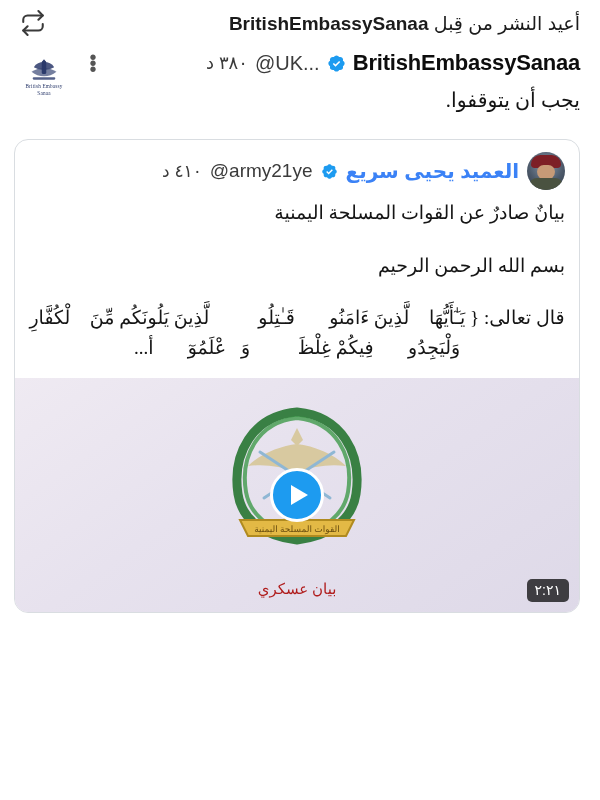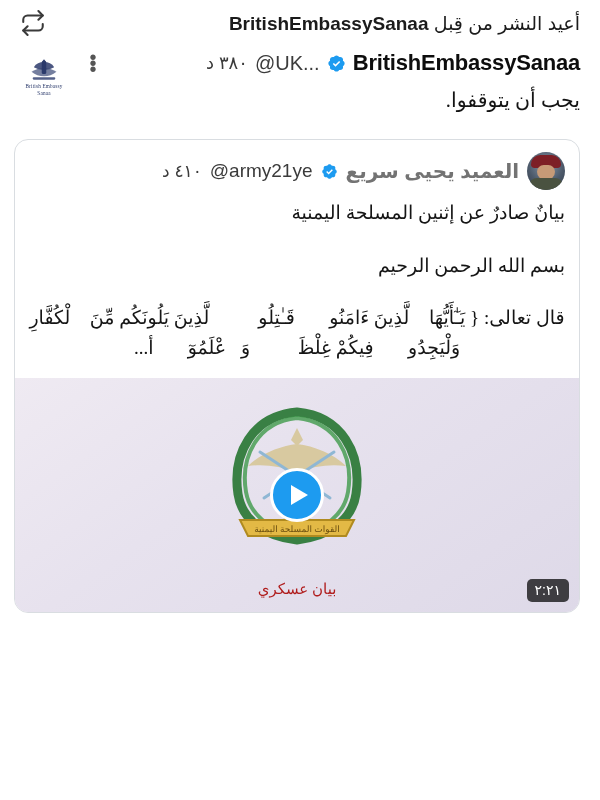--- a/index.html
+++ b/index.html
@@ -175,21 +175,21 @@
   }
   .q-avatar .body {
     position: absolute;
     bottom: 0; left: 2px; right: 2px; height: 12px;
     background: #4a5240;
     border-radius: 8px 8px 0 0;
   }
   .q-name {
     font-size: 20px;
     font-weight: 700;
-    color: #737373;
+    color: #3b82f6;
     white-space: nowrap;
   }
   .q-verified { width: 17px; height: 17px; flex: 0 0 17px; }
   .q-handle {
     font-size: 19px;
     color: #3b3b3b;
     direction: ltr;
     white-space: nowrap;
   }
   .q-time {
@@ -343,21 +343,21 @@
       <span class="q-name">العميد يحيى سريع</span>
       <svg class="q-verified" viewBox="0 0 24 24">
         <path fill="#1d9bf0" d="M22.25 12c0-1.43-.88-2.67-2.19-3.34.46-1.39.2-2.9-.81-3.91s-2.52-1.27-3.91-.81C14.67 2.63 13.43 1.75 12 1.75s-2.67.88-3.34 2.19c-1.39-.46-2.9-.2-3.91.81s-1.27 2.52-.81 3.91C2.63 9.33 1.75 10.57 1.75 12s.88 2.67 2.19 3.34c-.46 1.39-.2 2.9.81 3.91s2.52 1.27 3.91.81c.67 1.31 1.91 2.19 3.34 2.19s2.67-.88 3.34-2.19c1.39.46 2.9.2 3.91-.81s1.27-2.52.81-3.91c1.31-.67 2.19-1.91 2.19-3.34z"></path>
         <path fill="#fff" d="M10.75 16.2 7.3 12.76l1.42-1.42 2.03 2.03 4.53-4.53 1.42 1.42z"></path>
       </svg>
       <span class="q-handle">@army21ye</span>
       <span class="q-time">٤١٠ د</span>
     </div>
 
     <div class="quote-text">
-      <p>بيانٌ صادرٌ عن إثنين المسلحة اليمنية</p>
+      <p>بيانٌ صادرٌ عن القوات المسلحة اليمنية</p>
       <p class="tight">بسم الله الرحمن الرحيم</p>
       <p>قال تعالى: { يَـٰٓأَيُّهَا ٱلَّذِينَ ءَامَنُوا۟ قَـٰتِلُوا۟ ٱلَّذِينَ يَلُونَكُم مِّنَ ٱلْكُفَّارِ وَلْيَجِدُوا۟ فِيكُمْ غِلْظَةًۚ وَٱعْلَمُوٓا۟ أ...</p>
     </div>
 
     <div class="media">
       <svg class="emblem" viewBox="0 0 190 158">
 
         <path d="M95 18 C50 22 30 60 36 100 C40 126 62 142 95 146 C128 142 150 126 154 100 C160 60 140 22 95 18 Z" fill="none" stroke="#2f7a3a" stroke-width="9" stroke-linecap="round" opacity="0.95"></path>
         <path d="M95 24 C56 28 38 62 44 98 C48 120 66 136 95 140 C124 136 142 120 146 98 C152 62 134 28 95 24 Z" fill="none" stroke="#3f9a4a" stroke-width="4" opacity="0.8"></path>
 

